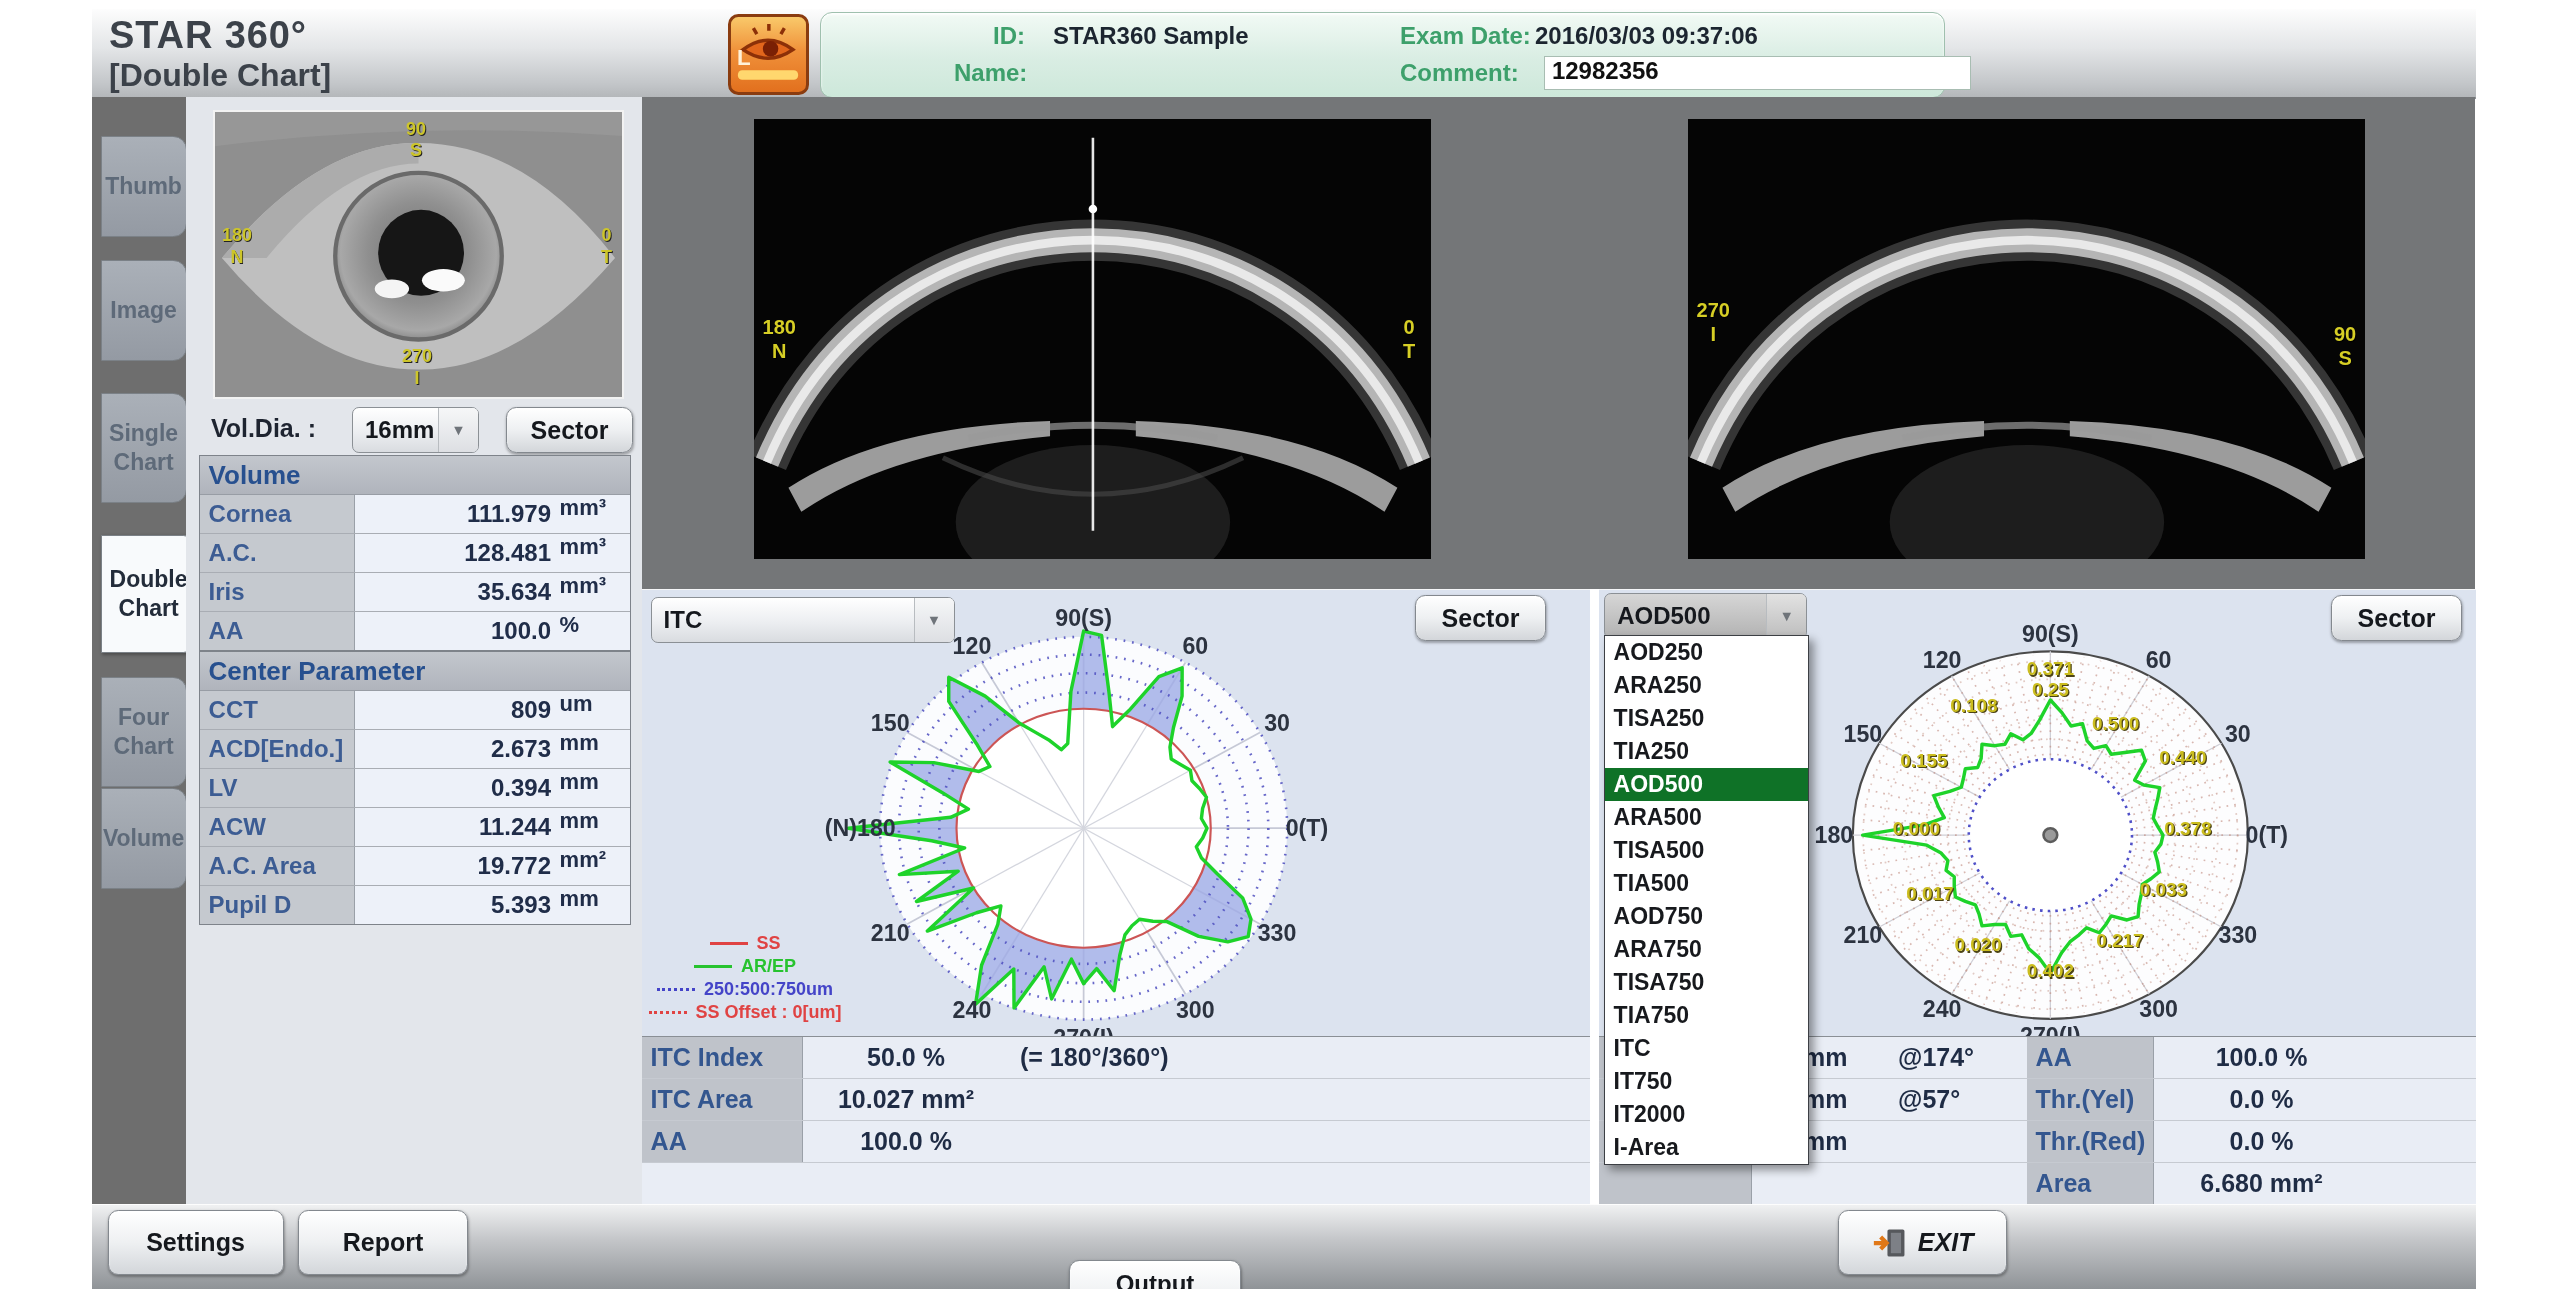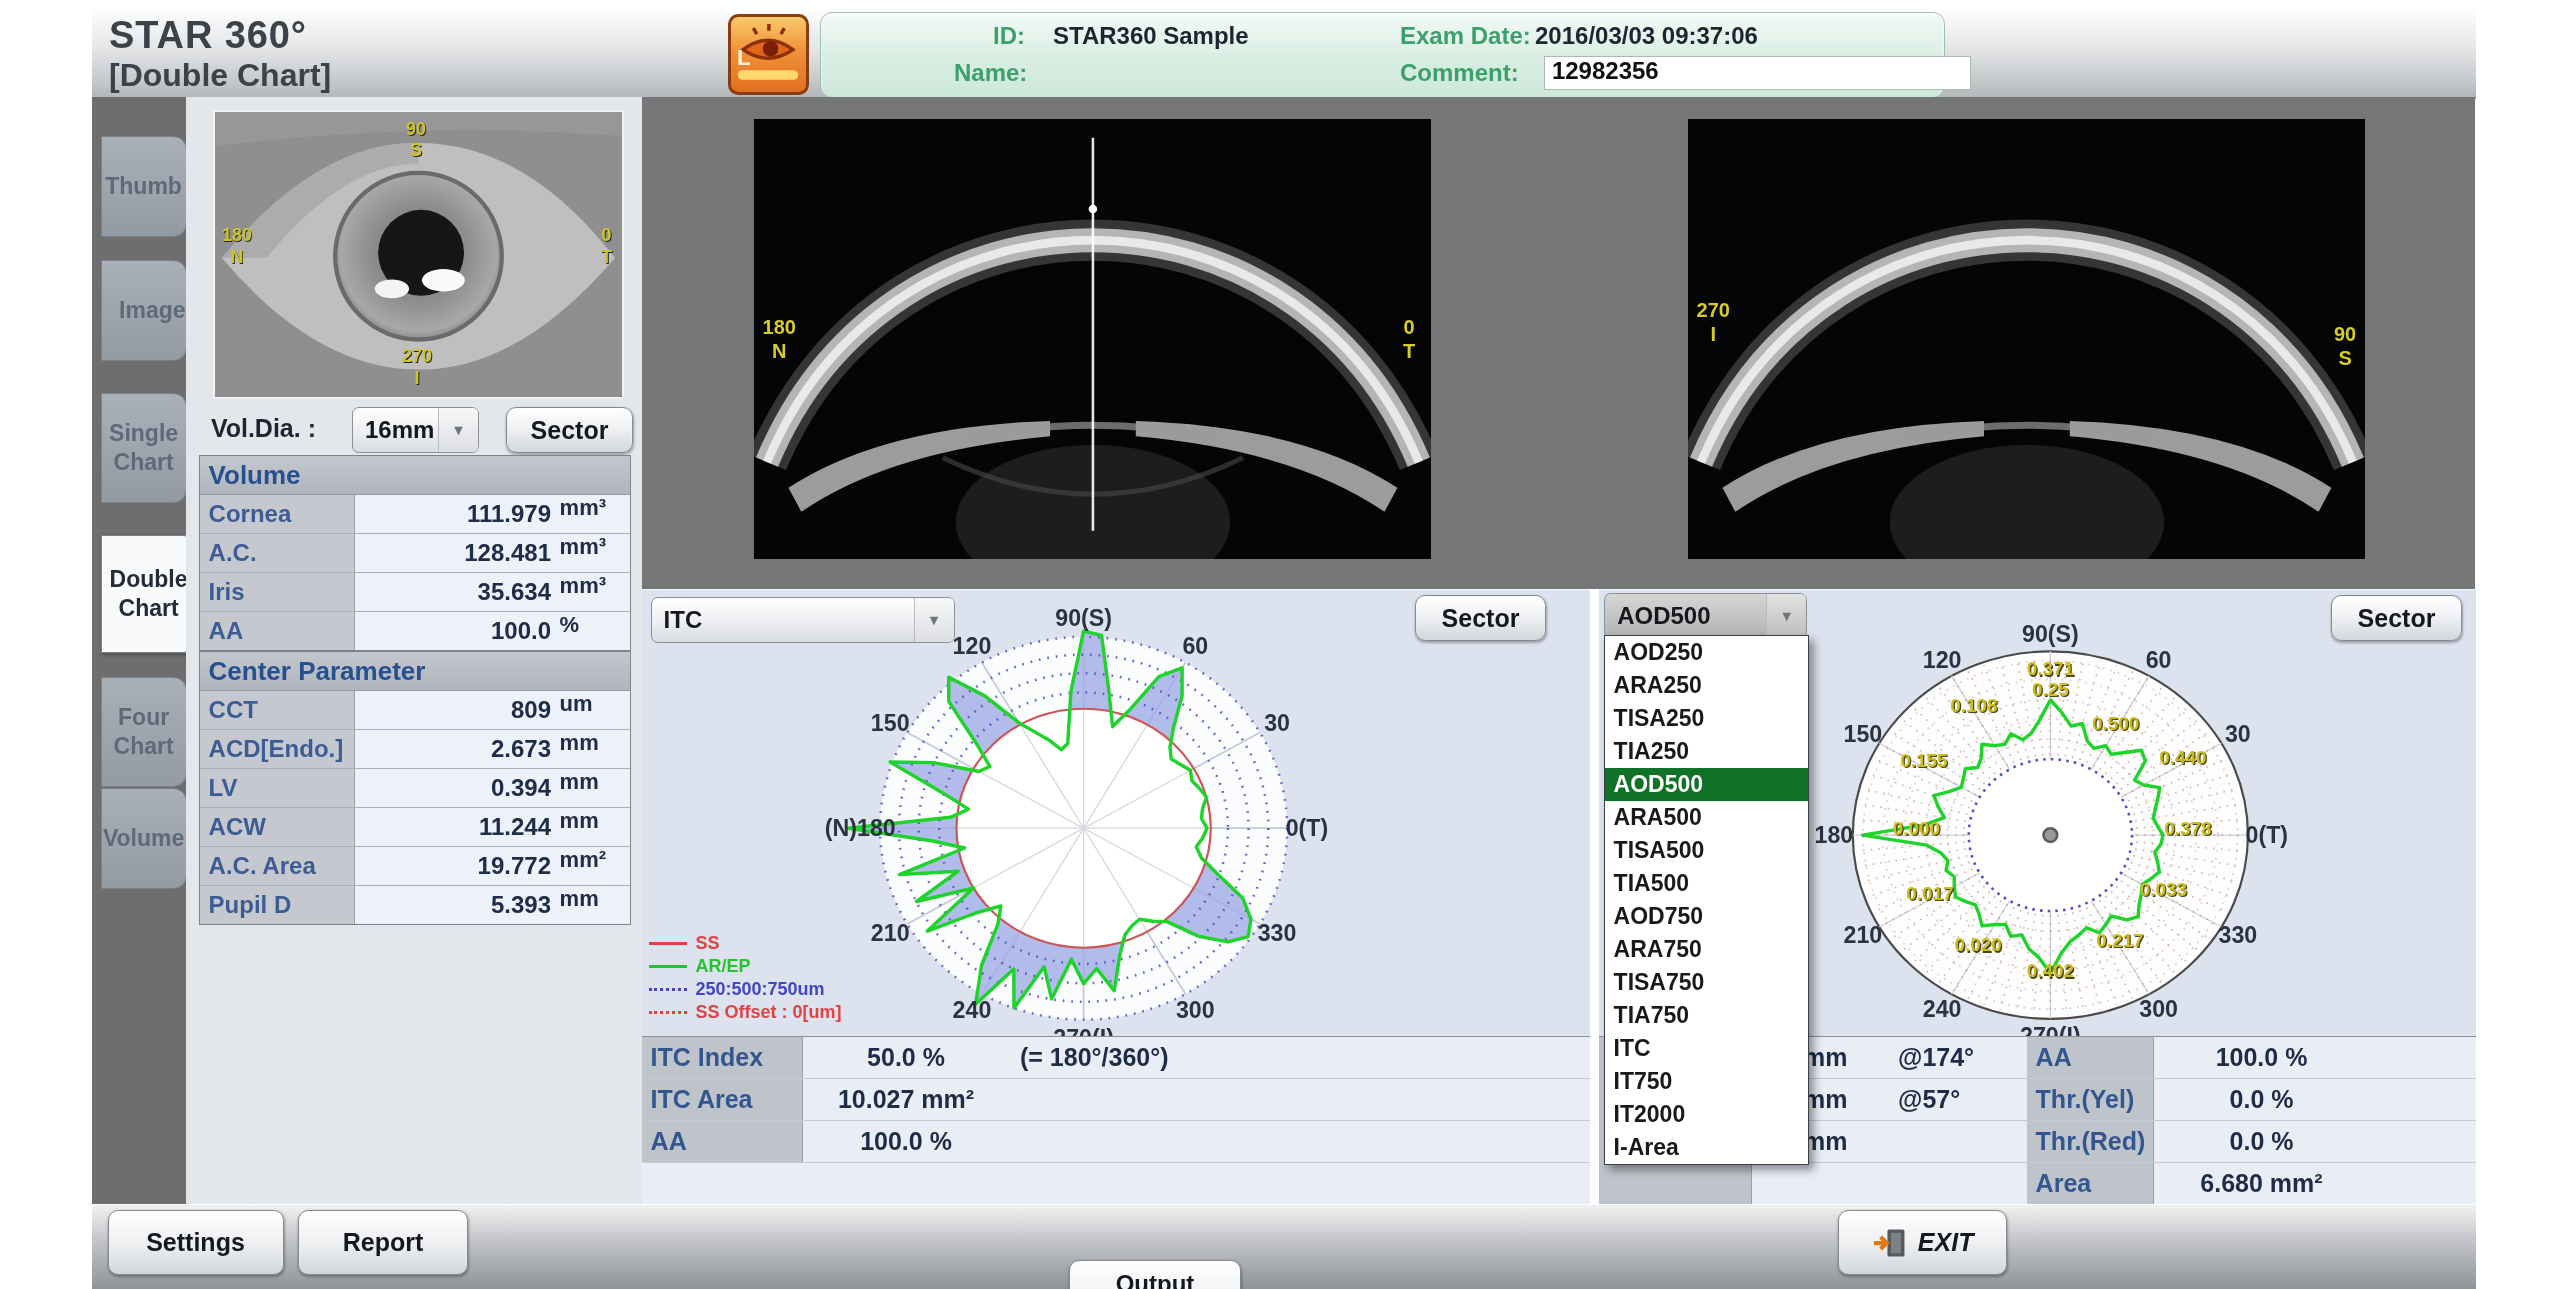--- a/index.html
+++ b/index.html
@@ -53,21 +53,21 @@
   .dt-unit{width:79px;font-size:22px;font-weight:bold;color:#202d49;padding-left:8.6px;box-sizing:border-box;}
   
   #oct-zone{left:642px;top:97px;width:1833px;height:492px;background:#747678;}
   .oct{position:absolute;top:22px;width:677px;height:440px;background:#050505;}
   .oct-lbl{position:absolute;font-size:20px;font-weight:bold;color:#d6ce25;line-height:24px;text-align:center;text-shadow:0.9px 0.9px 0 #000;}
   
   .chart-panel{top:589px;height:615px;background:#dce3ef;border-top:1.7px solid #f5f6f8;}
   #left-chart-panel{left:642px;width:948px;}
   #right-chart-panel{left:1599px;width:877px;}
   .sector-btn{width:131px;height:46px;}
-  .legend-row{display:flex;align-items:center;height:23px;}
+  .legend-row{display:flex;align-items:center;height:23px;justify-content:center;}
   .legend-swatch{width:38px;margin-right:8.6px;border-top-style:solid;border-top-width:3.4px;height:0;}
   .legend-swatch.dotted{border-top-style:dotted;}
   .legend-label{font-size:18px;font-weight:bold;}
   
   .res-table{position:absolute;top:446px;height:169px;border-top:1.7px solid #8a8f95;background:#e9edf5;}
   .res-row{position:relative;height:41px;border-bottom:1.7px solid #c6cad1;}
   .res-cell{position:absolute;top:0;height:100%;display:flex;align-items:center;font-size:25px;font-weight:bold;}
   .res-lab{background:#bfc3ca;color:#33568f;padding-left:8.6px;box-sizing:border-box;border-right:1.7px solid #9aa0a8;}
   .res-val{color:#1f2c45;}
   
@@ -106,21 +106,21 @@
       <span class="pt-value" style="left:714px;top:8.6px;">2016/03/03 09:37:06</span>
       <span class="pt-label" style="left:579px;top:46px;">Comment:</span>
       <div id="comment-input">12982356</div>
     </div>
   </div>
 
   <div id="sidebar" class="abs">
       <div class="tab" style="top:39px;height:101px;">
         <div>Thumb</div>
       </div>
-      <div class="tab" style="top:163px;height:101px;align-items:flex-end;">
+      <div class="tab" style="top:163px;height:101px;">
         <div>Image</div>
       </div>
       <div class="tab" style="top:296px;height:110px;">
         <div>Single</div>
         <div>Chart</div>
       </div>
       <div class="tab active" style="top:438px;height:118px;">
         <div>Double</div>
         <div>Chart</div>
       </div>

